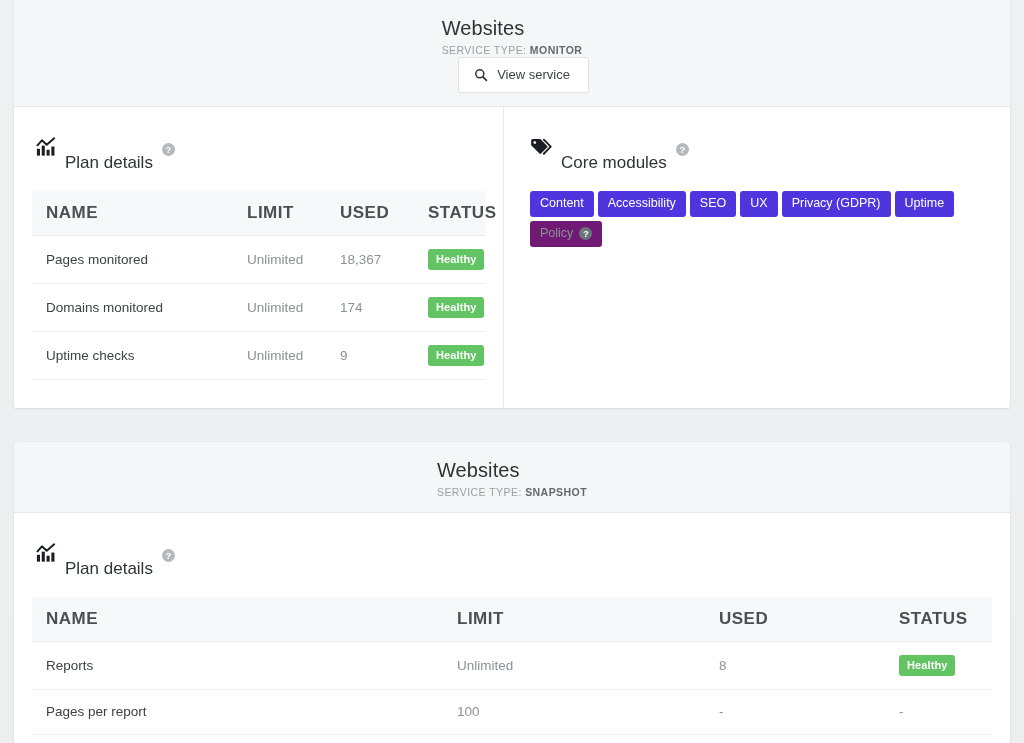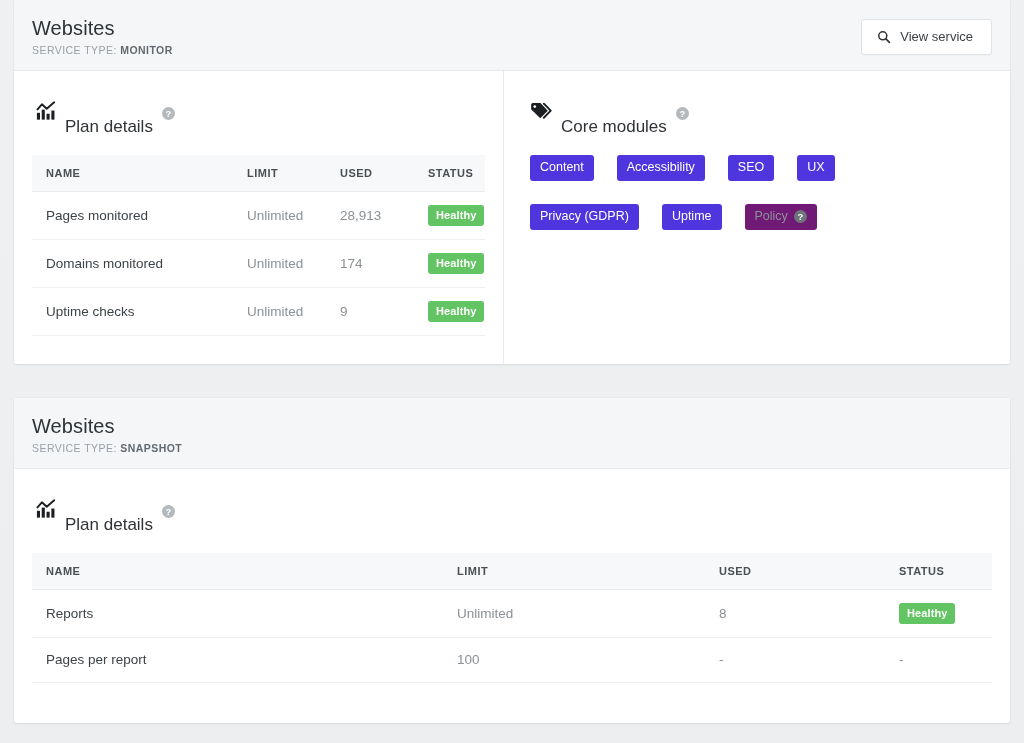--- a/index.html
+++ b/index.html
@@ -39,20 +39,21 @@
   }
 
   .card-header {
     background: #f4f6f7;
     border-bottom: 1px solid #e6e9eb;
     padding: 16px 18px 13px 18px;
     display: flex;
     align-items: center;
     justify-content: space-between;
     min-height: 64px;
+    flex-direction: column;
   }
   .card-header-text { display: block; }
   .card-title {
     font-size: 20px;
     font-weight: 400;
     color: #2f3336;
     line-height: 25px;
     margin: 0;
     letter-spacing: 0.1px;
   }
@@ -142,21 +143,21 @@
   .help-icon.dark { background: #6e757a; }
 
   
   table.plan {
     width: 100%;
     border-collapse: collapse;
     table-layout: fixed;
   }
   table.plan thead th {
     background: #f7f8f9;
-    font-size: 11px;
+    font-size: 17px;
     font-weight: 700;
     letter-spacing: 0.5px;
     color: #4a4f54;
     text-align: left;
     padding: 12px 8px 12px 0;
     border-bottom: 1px solid #eaecee;
     text-transform: uppercase;
   }
   table.plan thead th:first-child { padding-left: 14px; }
   table.plan tbody td {
@@ -194,21 +195,21 @@
     line-height: 14px;
     padding: 3px 8px 4px 8px;
     border-radius: 3px;
     letter-spacing: 0.1px;
   }
 
   
   .chips {
     display: flex;
     flex-wrap: wrap;
-    gap: 23px;
+    gap: 4px;
     margin-left: 4px;
     max-width: 430px;
   }
   .chip {
     display: inline-flex;
     align-items: center;
     gap: 6px;
     background: #4f35dd;
     color: #ffffff;
     font-size: 12.5px;
@@ -281,21 +282,21 @@
               <th>NAME</th>
               <th>LIMIT</th>
               <th>USED</th>
               <th>STATUS</th>
             </tr>
           </thead>
           <tbody>
             <tr>
               <td>Pages monitored</td>
               <td>Unlimited</td>
-              <td>28,913</td>
+              <td>18,367</td>
               <td><span class="badge-healthy">Healthy</span></td>
             </tr>
             <tr>
               <td>Domains monitored</td>
               <td>Unlimited</td>
               <td>174</td>
               <td><span class="badge-healthy">Healthy</span></td>
             </tr>
             <tr>
               <td>Uptime checks</td>

